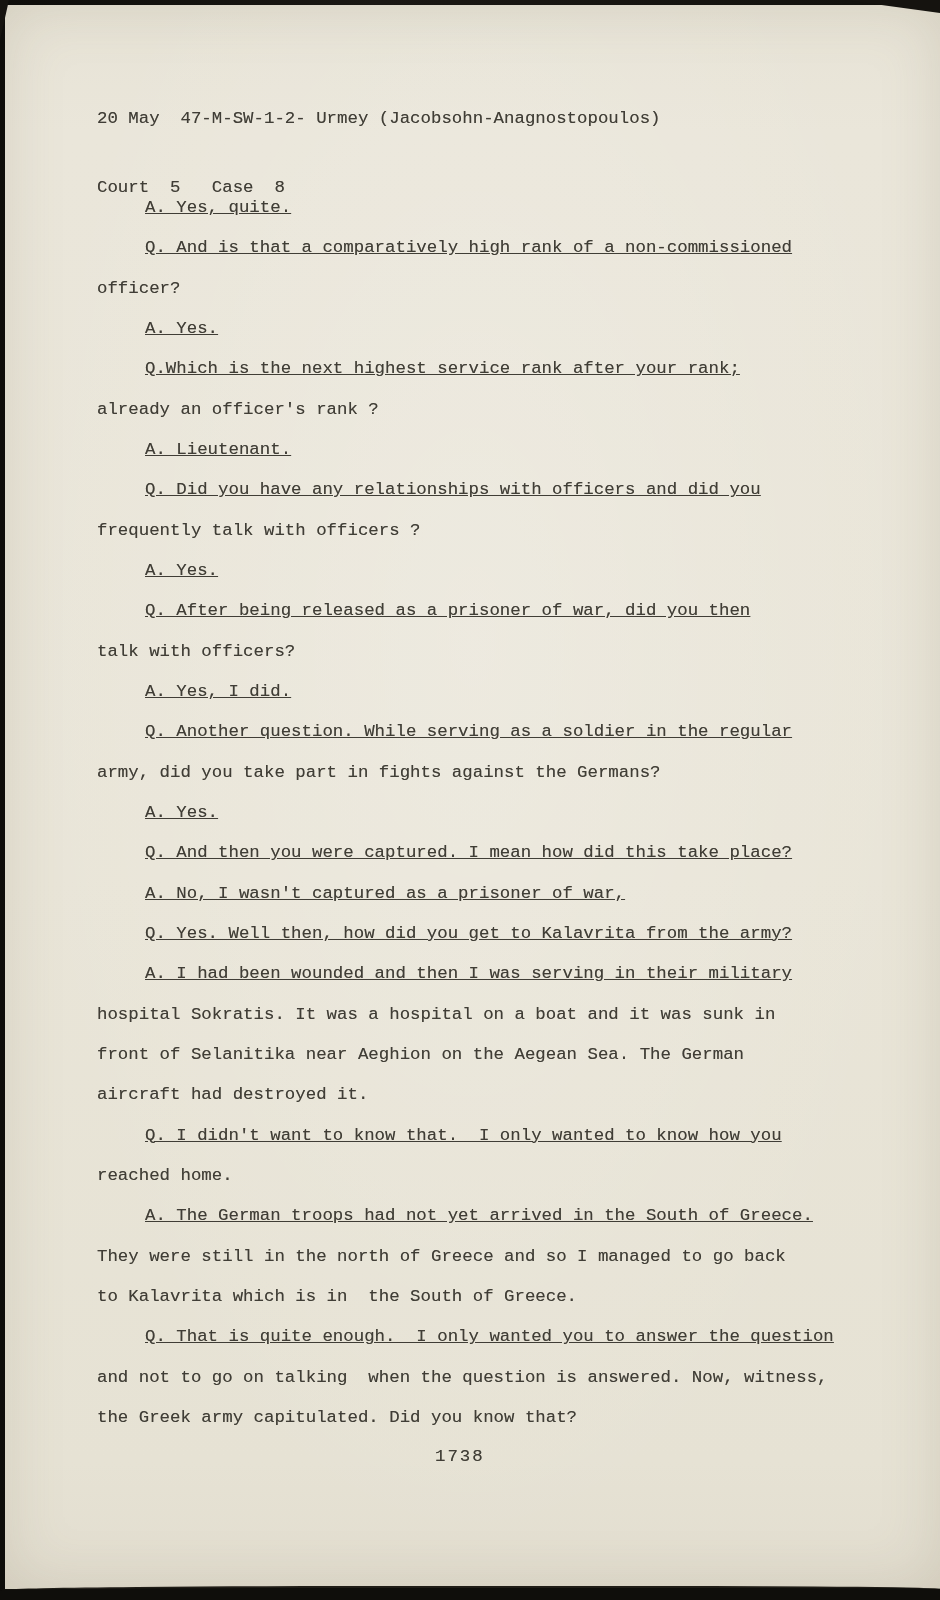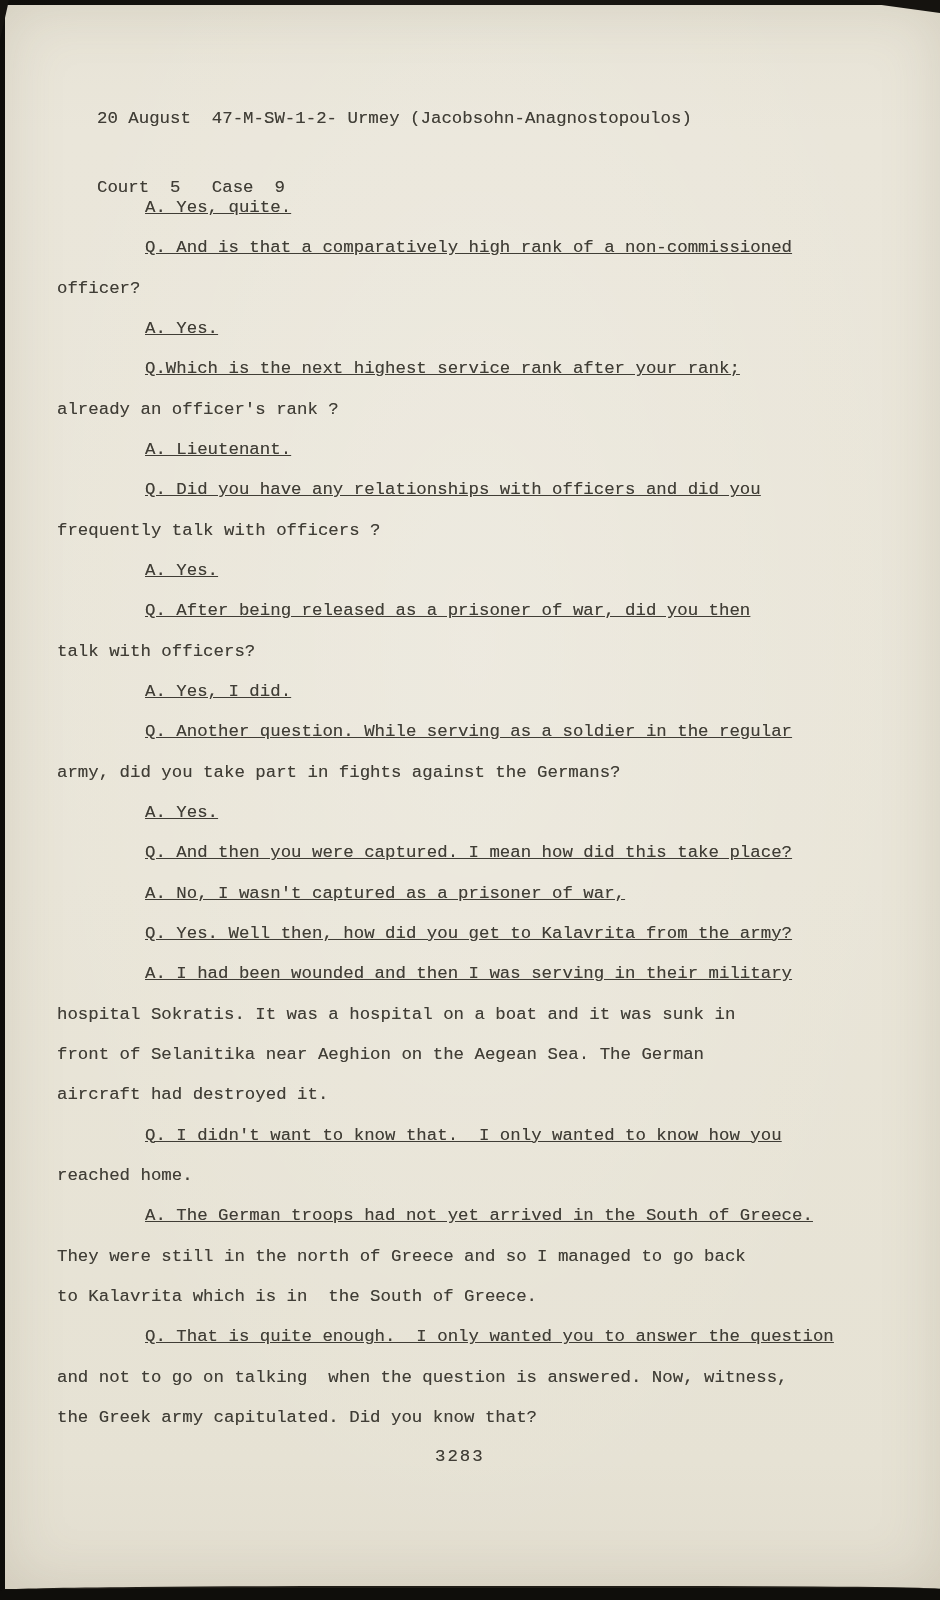--- a/index.html
+++ b/index.html
@@ -56,41 +56,41 @@
   }
   .lines {
     position: absolute;
     left: 0; top: 183px;
     width: 100%;
     font-size: 17.4px;
   }
   .lines .line {
     height: 40.33px;
     line-height: 40.33px;
-    padding-left: 52px;
+    padding-left: 92px;
   }
   .lines .line.indent {
     padding-left: 140px;
     text-decoration: underline;
   }
   .pagenum {
     position: absolute;
     left: 430px; top: 1442px;
     font-size: 17.4px;
     letter-spacing: 2px;
   }
 </style>
 </head>
 <body>
 
 <div class="backdrop">
   <div class="paper">
     <div class="header typed">
-      <div>20 August  47-M-SW-1-2- Urmey (Jacobsohn-Anagnostopoulos)</div>
-      <div>Court  5   Case  9</div>
+      <div>20 May  47-M-SW-1-2- Urmey (Jacobsohn-Anagnostopoulos)</div>
+      <div>Court  5   Case  8</div>
     </div>
     <div class="lines typed"><div class="line indent">A. Yes, quite.</div><div class="line indent">Q. And is that a comparatively high rank of a non-commissioned</div><div class="line">officer?</div><div class="line indent">A. Yes.</div><div class="line indent">Q.Which is the next highest service rank after your rank;</div><div class="line">already an officer's rank ?</div><div class="line indent">A. Lieutenant.</div><div class="line indent">Q. Did you have any relationships with officers and did you</div><div class="line">frequently talk with officers ?</div><div class="line indent">A. Yes.</div><div class="line indent">Q. After being released as a prisoner of war, did you then</div><div class="line">talk with officers?</div><div class="line indent">A. Yes, I did.</div><div class="line indent">Q. Another question. While serving as a soldier in the regular</div><div class="line">army, did you take part in fights against the Germans?</div><div class="line indent">A. Yes.</div><div class="line indent">Q. And then you were captured. I mean how did this take place?</div><div class="line indent">A. No, I wasn't captured as a prisoner of war,</div><div class="line indent">Q. Yes. Well then, how did you get to Kalavrita from the army?</div><div class="line indent">A. I had been wounded and then I was serving in their military</div><div class="line">hospital Sokratis. It was a hospital on a boat and it was sunk in</div><div class="line">front of Selanitika near Aeghion on the Aegean Sea. The German</div><div class="line">aircraft had destroyed it.</div><div class="line indent">Q. I didn't want to know that.  I only wanted to know how you</div><div class="line">reached home.</div><div class="line indent">A. The German troops had not yet arrived in the South of Greece.</div><div class="line">They were still in the north of Greece and so I managed to go back</div><div class="line">to Kalavrita which is in  the South of Greece.</div><div class="line indent">Q. That is quite enough.  I only wanted you to answer the question</div><div class="line">and not to go on talking  when the question is answered. Now, witness,</div><div class="line">the Greek army capitulated. Did you know that?</div></div>
-    <div class="pagenum typed">3283</div>
+    <div class="pagenum typed">1738</div>
   </div>
   <div class="wedge-top-left"></div>
   <div class="wedge-top-right"></div>
   <div class="bottom-band"></div>
 </div>
 
 </body></html>

